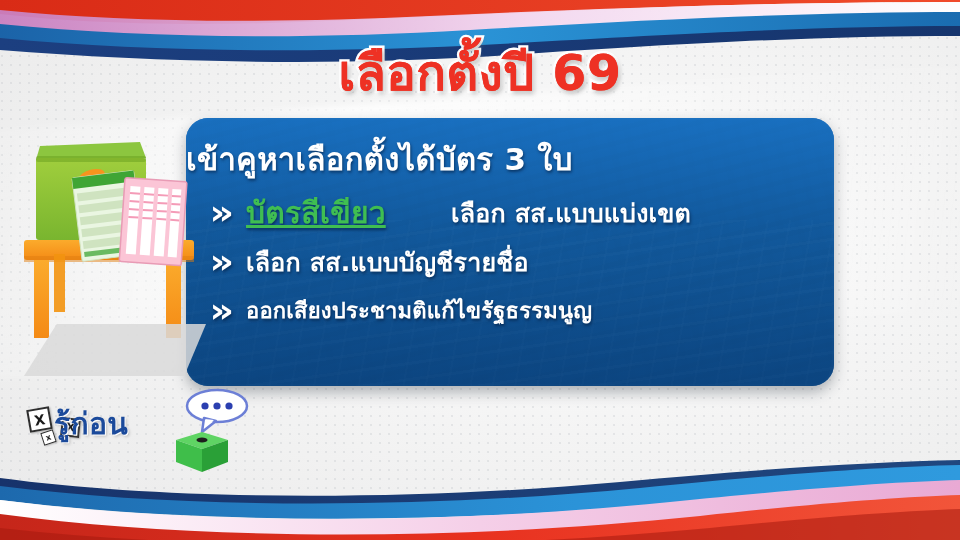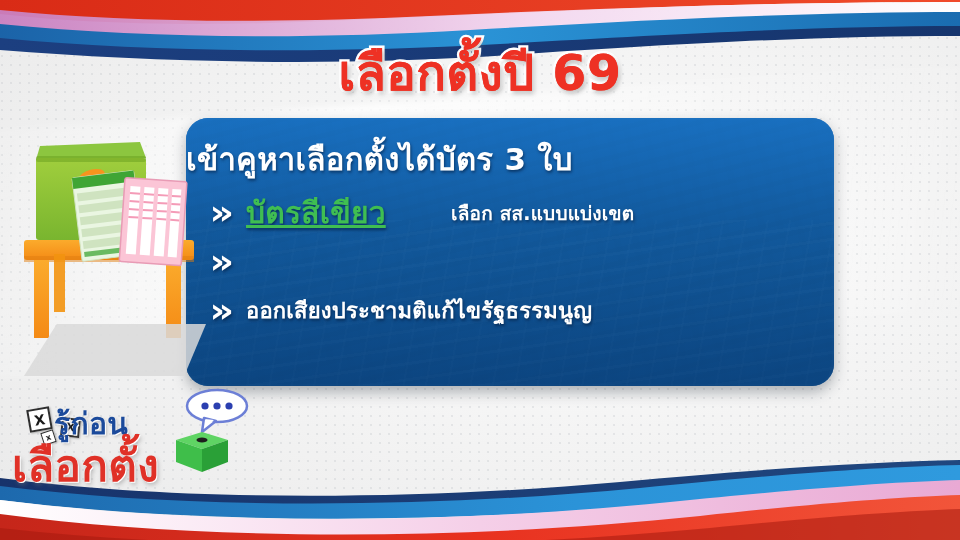--- a/index.html
+++ b/index.html
@@ -103,21 +103,21 @@
     width:205px;flex:0 0 205px;
     text-shadow:1px 2px 3px rgba(0,20,50,.6);
     letter-spacing:.2px;
     text-decoration:underline;
   }
   .bdesc{
     color:#ffffff;font-weight:bold;
     text-shadow:1px 2px 3px rgba(0,20,50,.55);
     letter-spacing:.2px;
   }
-  .r1 .bdesc,.r2 .bdesc{font-size:19px;}
+  .r1 .bdesc,.r2 .bdesc{font-size:25px;}
   .r3 .bdesc{font-size:22px;}
 
   
   .scene{position:absolute;left:18px;top:128px;width:200px;height:260px;z-index:6;}
   .floor{
     position:absolute;left:6px;top:196px;width:182px;height:52px;
     background:#d9d9d9;
     clip-path:polygon(18% 0%,100% 0%,88% 100%,0% 100%);
     opacity:.85;
   }
@@ -305,20 +305,21 @@
       <div class="rows">
 
         <div class="row r1">
           <span class="chev">»</span>
           <span class="bcard" style="color:#3fbe52">บัตรสีเขียว</span>
           <span class="bdesc">เลือก สส.แบบแบ่งเขต</span>
         </div>
 
         <div class="row r2">
           <span class="chev">»</span>
+          <span class="bdesc">เลือก สส.แบบบัญชีรายชื่อ</span>
         </div>
 
         <div class="row r3">
           <span class="chev">»</span>
           <span class="bdesc">ออกเสียงประชามติแก้ไขรัฐธรรมนูญ</span>
         </div>
 
       </div>
     </div>
   </div>
@@ -329,21 +330,20 @@
       <span>X</span>
     </div>
     <div class="xbox" style="left:55px;top:26px;width:15px;height:15px;font-size:11px;transform:rotate(6deg);">
       <span>X</span>
     </div>
     <div class="xbox" style="left:36px;top:39px;width:11px;height:11px;font-size:8px;transform:rotate(-18deg);border-width:1.5px;">
       <span>x</span>
     </div>
 
     <div class="logo-ruguan">รู้ก่อน</div>
-    <div class="logo-lueaktang">เลือกตั้ง</div>
 
     <svg style="position:absolute;left:156px;top:-4px;" width="94" height="86" viewBox="0 0 94 86" xmlns="http://www.w3.org/2000/svg">
       <g>
         <ellipse cx="55" cy="18" rx="30" ry="16" fill="#ffffff" stroke="#6c7fd6" stroke-width="2.5"></ellipse>
         <path d="M42,30 L40,44 L54,33 Z" fill="#ffffff" stroke="#6c7fd6" stroke-width="2.5" stroke-linejoin="round"></path>
         <path d="M43,31 L52,32 L47,36 Z" fill="#ffffff"></path>
         <circle cx="43" cy="18" r="3.6" fill="#2b3fb0"></circle>
         <circle cx="55" cy="18" r="3.6" fill="#2b3fb0"></circle>
         <circle cx="67" cy="18" r="3.6" fill="#2b3fb0"></circle>
       </g>

